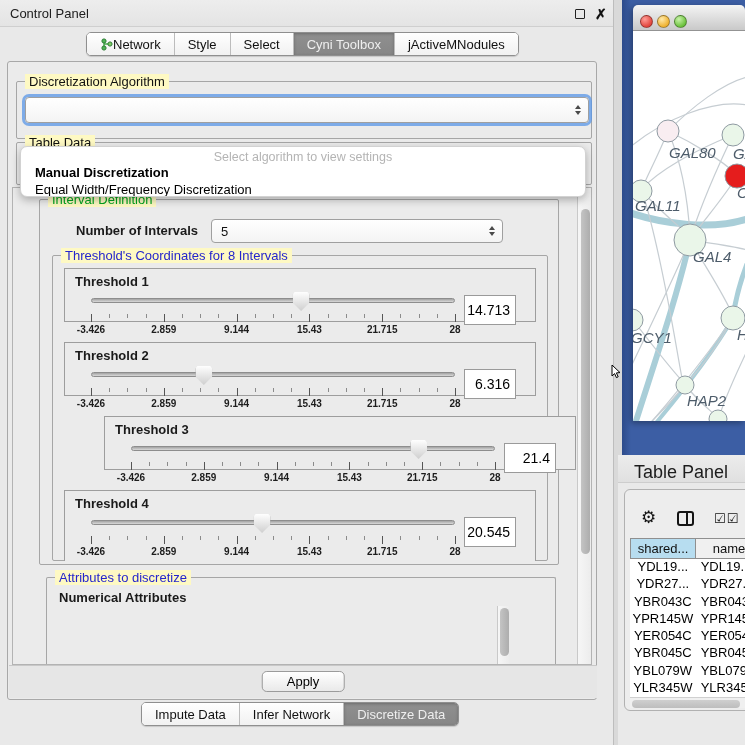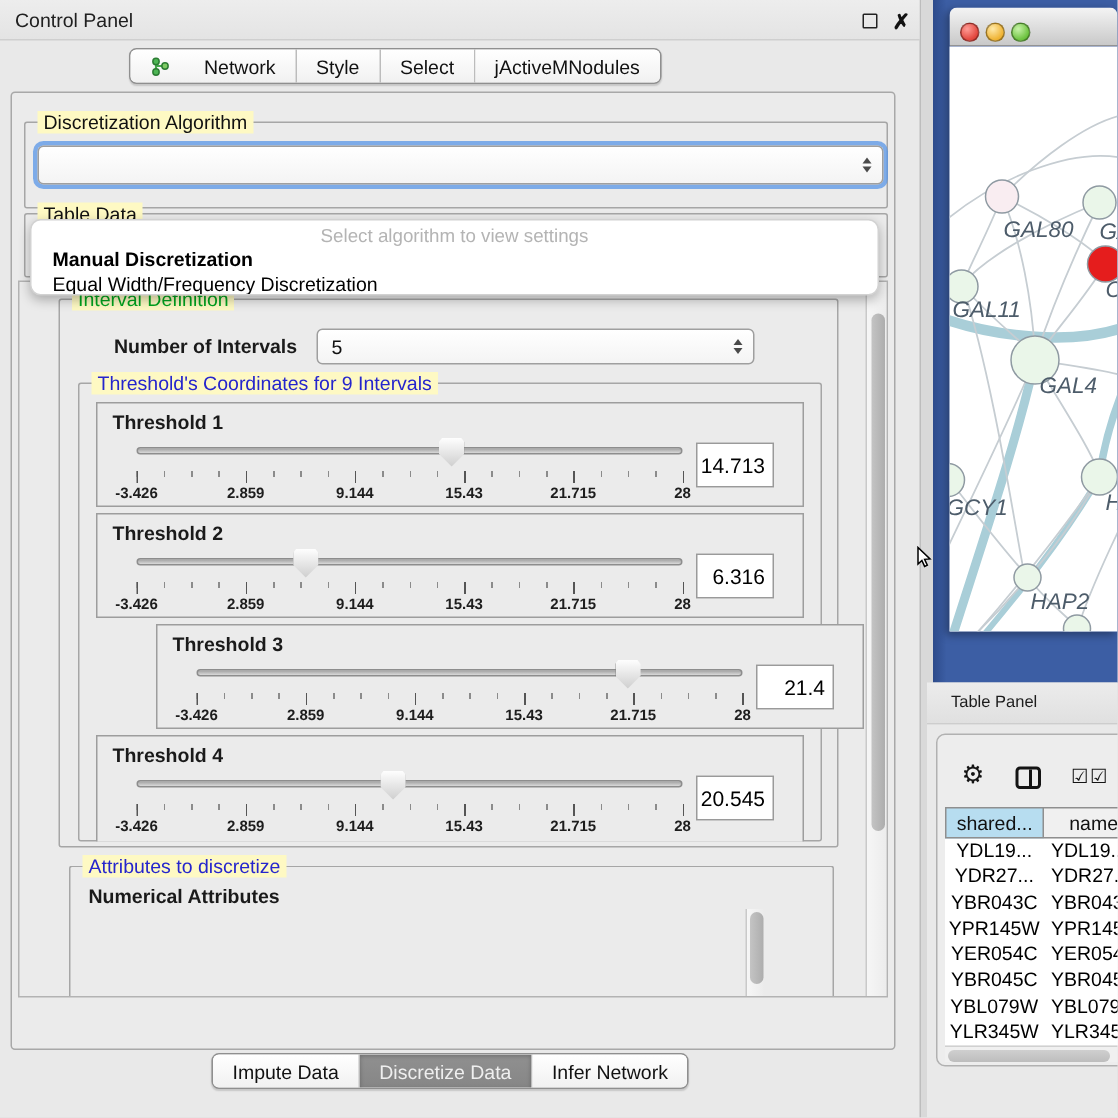--- a/index.html
+++ b/index.html
@@ -18,21 +18,21 @@
   #cp-titlebar { position:absolute; left:0; top:0; width:100%; height:27px;
     background:linear-gradient(#ededed,#e4e4e4); border-bottom:1px solid #cfcfcf; }
   #cp-title { position:absolute; left:10px; top:6px; font-size:13px; color:#202020; }
   .float-icon { position:absolute; left:575px; top:9px; width:10px; height:10px;
     border:1.5px solid #222; border-radius:1px; }
   .close-icon { position:absolute; left:595px; top:6px; font-size:14px; font-weight:bold; color:#111; }
 
   
   .seg { position:absolute; display:inline-flex; border:1px solid #8f8f8f; border-radius:5px;
     overflow:hidden; background:#fff; box-shadow:0 1px 1px rgba(0,0,0,.15); height:24px; }
-  .seg-tab { display:flex; align-items:center; gap:23px; padding:0 13px; font-size:13px;
+  .seg-tab { display:flex; align-items:center; gap:0; padding:0 13px; font-size:13px;
     background:linear-gradient(#ffffff,#f1f1f1); border-right:1px solid #bcbcbc; color:#111;
     white-space:nowrap; }
   .seg-tab:last-child { border-right:none; }
   .seg-tab.active { background:linear-gradient(#909090,#868686); color:#efefef;
     box-shadow:inset 0 1px 3px rgba(0,0,0,.25); }
   #top-tabs { left:86px; top:32px; }
   #bottom-tabs { left:141px; top:702px; }
 
   .net-icon svg { display:block; }
 
@@ -70,21 +70,21 @@
 
   
   #viewport { position:absolute; left:11px; top:186px; width:580px; height:478px;
     border:1px solid #b3b3b3; background:#ebebeb; overflow:hidden; }
   .vscroll { position:absolute; background:linear-gradient(90deg,#f6f6f6,#ececec);
     border-left:1px solid #c9c9c9; }
   .vthumb { position:absolute; left:2px; width:9px; border-radius:5px;
     background:linear-gradient(90deg,#c4c4c4,#adadad); }
 
   
-  .thr-panel { position:absolute; left:50px; width:472px; height:70px;
+  .thr-panel { position:absolute; left:50px; width:472px; height:54px;
     border:1px solid #9d9d9d; background:#ebebeb; }
   .thr-label { position:absolute; left:10px; top:5px; font-weight:bold; font-size:13px; }
   .slider { position:absolute; left:26px; top:24px; width:364px; height:44px; }
   .track { position:absolute; left:0; top:5px; width:100%; height:5px;
     background:linear-gradient(#a2a2a2,#d9d9d9); border:1px solid #8d8d8d; border-radius:3px; }
   .thumb { position:absolute; top:-1px; width:17px; height:19px; transform:translateX(-50%);
     background:linear-gradient(#fefefe,#cfcfcf);
     clip-path:polygon(12% 0,88% 0,100% 14%,100% 55%,50% 100%,0 55%,0 14%);
     filter:drop-shadow(0 0 1px rgba(0,0,0,.6)); }
   .ticks { position:absolute; left:0; top:21px; width:365px; height:8px;
@@ -118,21 +118,21 @@
     border:1px solid rgba(0,0,0,.35); }
   .light.red { left:7px;  background:radial-gradient(circle at 35% 30%, #ff9d97, #e2463d 70%); }
   .light.yellow { left:24px; background:radial-gradient(circle at 35% 30%, #ffe9a8, #efb231 70%); }
   .light.green { left:41px; background:radial-gradient(circle at 35% 30%, #c8f3a9, #6cc23e 70%); }
   #net-canvas { position:absolute; left:0; top:26px; width:112px; height:390px;
     background:#fff; overflow:hidden; }
   .netlab { font-family:"Liberation Sans",sans-serif; font-size:15px; fill:#4d5c6a; }
 
   #table-panel-bar { position:absolute; left:618px; top:455px; width:127px; height:28px;
     background:linear-gradient(#ececec,#e0e0e0); border-bottom:1px solid #cdcdcd; }
-  #table-panel-title { position:absolute; left:16px; top:7px; font-size:11px; color:#1c1c1c; }
+  #table-panel-title { position:absolute; left:16px; top:7px; font-size:18px; color:#1c1c1c; }
   #right-bottom { position:absolute; left:618px; top:483px; width:127px; height:262px; background:#e9e9e9; }
 
   #table-container { position:absolute; left:6px; top:6px; width:140px; height:222px;
     background:#ededed; border:1px solid #b1b1b1; border-radius:6px; }
   .ticon { position:absolute; color:#141414; font-family:"DejaVu Sans",sans-serif; }
   #gear-icon { left:16px; top:17px; font-size:17px; }
   #columns-icon { left:52px; top:21px; width:17px; height:15px; border:2px solid #141414; border-radius:3px; }
   #columns-icon::after { content:""; position:absolute; left:50%; top:0; width:2px; height:100%; background:#141414; }
   #checks-icon { left:89px; top:21px; font-size:13px; letter-spacing:1px; }
   #tp-table { position:absolute; left:5px; top:48px; right:0; height:160px; overflow:hidden; }
@@ -176,20 +176,23 @@
         </svg>
       </span>
       <span>Network</span>
     </div>
     <div class="seg-tab">
         <span>Style</span>
       </div>
     <div class="seg-tab">
         <span>Select</span>
       </div>
+    <div class="seg-tab active">
+        <span>Cyni Toolbox</span>
+      </div>
     <div class="seg-tab">
         <span>jActiveMNodules</span>
       </div>
   </div>
 
   <div id="outer-panel">
 
     <div class="tborder" style="left:8px; top:19px; width:576px; height:58px;">
       <span class="tborder-label lab-black">Discretization Algorithm</span>
       <div class="combo focus-ring" style="left:8px; top:15px; width:564px; height:26px;">
@@ -225,21 +228,21 @@
         <div style="position:absolute; left:36px; top:23px; font-weight:bold;">Number of Intervals</div>
         <div class="combo" style="left:171px; top:19px; width:292px; height:24px;">
           <span>5</span>
           <span class="stepper">
               <span class="tri-up"></span>
               <span class="tri-down"></span>
             </span>
         </div>
 
         <div class="tborder" style="left:12px; top:55px; width:496px; height:306px;">
-          <span class="tborder-label lab-blue">Threshold's Coordinates for 9 Intervals</span>
+          <span class="tborder-label lab-blue">Threshold's Coordinates for 8 Intervals</span>
 
           <div class="thr-panel" style="left:11px; top:12px;">
             <div class="thr-label">Threshold 1</div>
             <div class="slider">
               <div class="track"></div>
               <div class="thumb" style="left: 57.7197%;"></div>
               <div class="ticks"></div>
               <div class="ticklabels">
                   <span class="ticklab" style="left: 0%;">-3.426</span>
                   <span class="ticklab" style="left: 20%;">2.859</span>
@@ -315,31 +318,34 @@
 
       <div class="vscroll" style="left:484px; top:418px; width:12px; height:60px;">
         <div class="vthumb" style="top:2px; height:48px;"></div>
       </div>
 
       <div class="vscroll" style="right:0; top:0; width:14px; height:100%;">
         <div class="vthumb" style="top:21px; height:345px; left:2.5px;"></div>
       </div>
     </div>
 
+    <div id="apply-strip">
+      <button id="apply-btn">Apply</button>
+    </div>
   </div>
 
   <div class="seg" id="bottom-tabs">
     <div class="seg-tab">
         <span>Impute Data</span>
+      </div>
+    <div class="seg-tab">
+        <span>Infer Network</span>
       </div>
     <div class="seg-tab active">
         <span>Discretize Data</span>
-      </div>
-    <div class="seg-tab">
-        <span>Infer Network</span>
       </div>
   </div>
 </div>
 
 <div id="network-area">
   <div id="mac-window">
     <div id="mac-titlebar">
       <span class="light red"></span>
       <span class="light yellow"></span>
       <span class="light green"></span>

